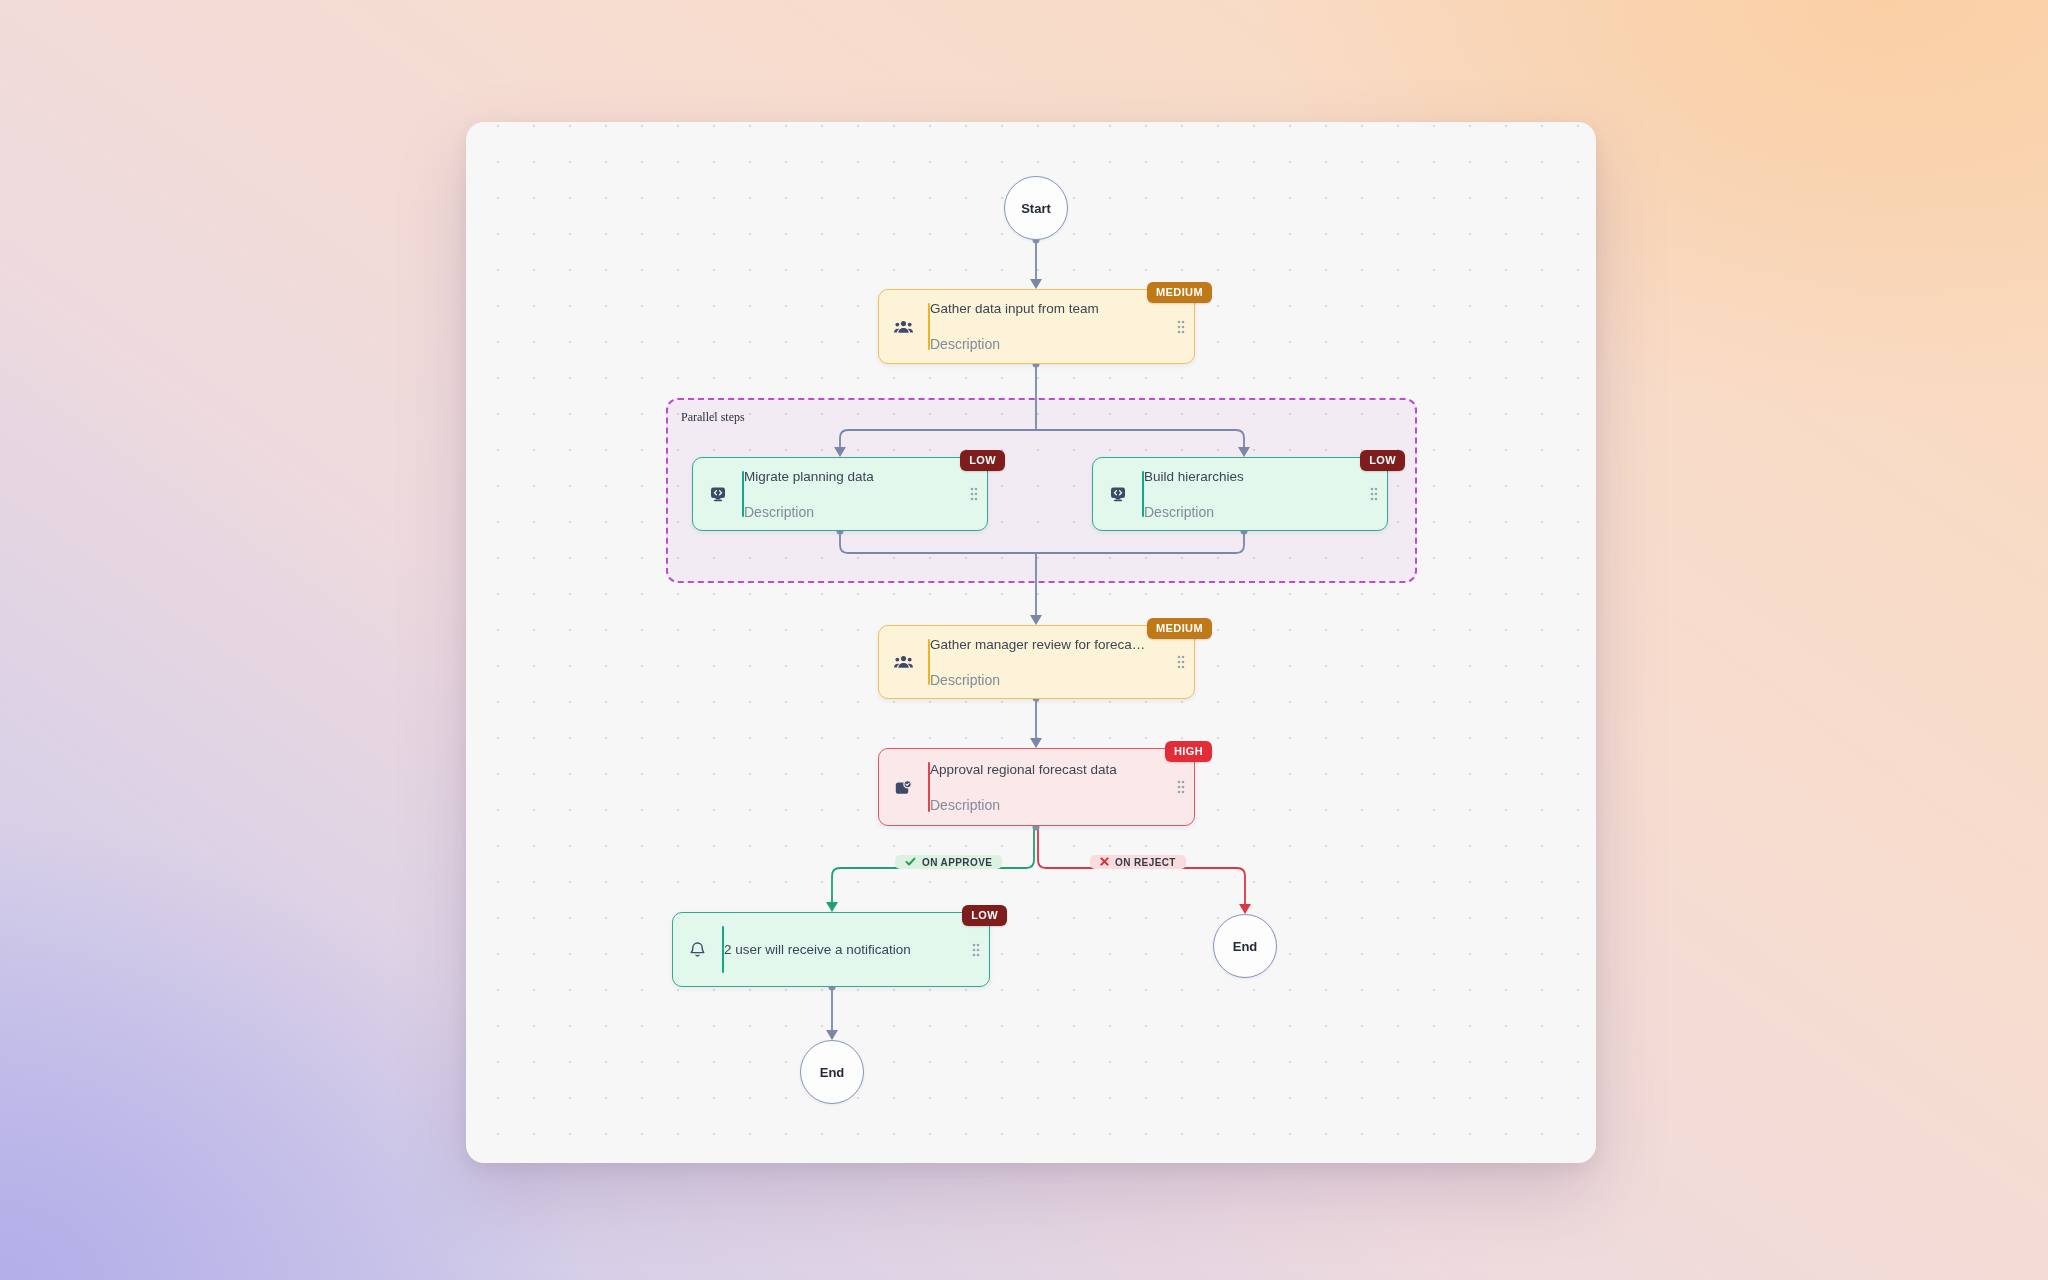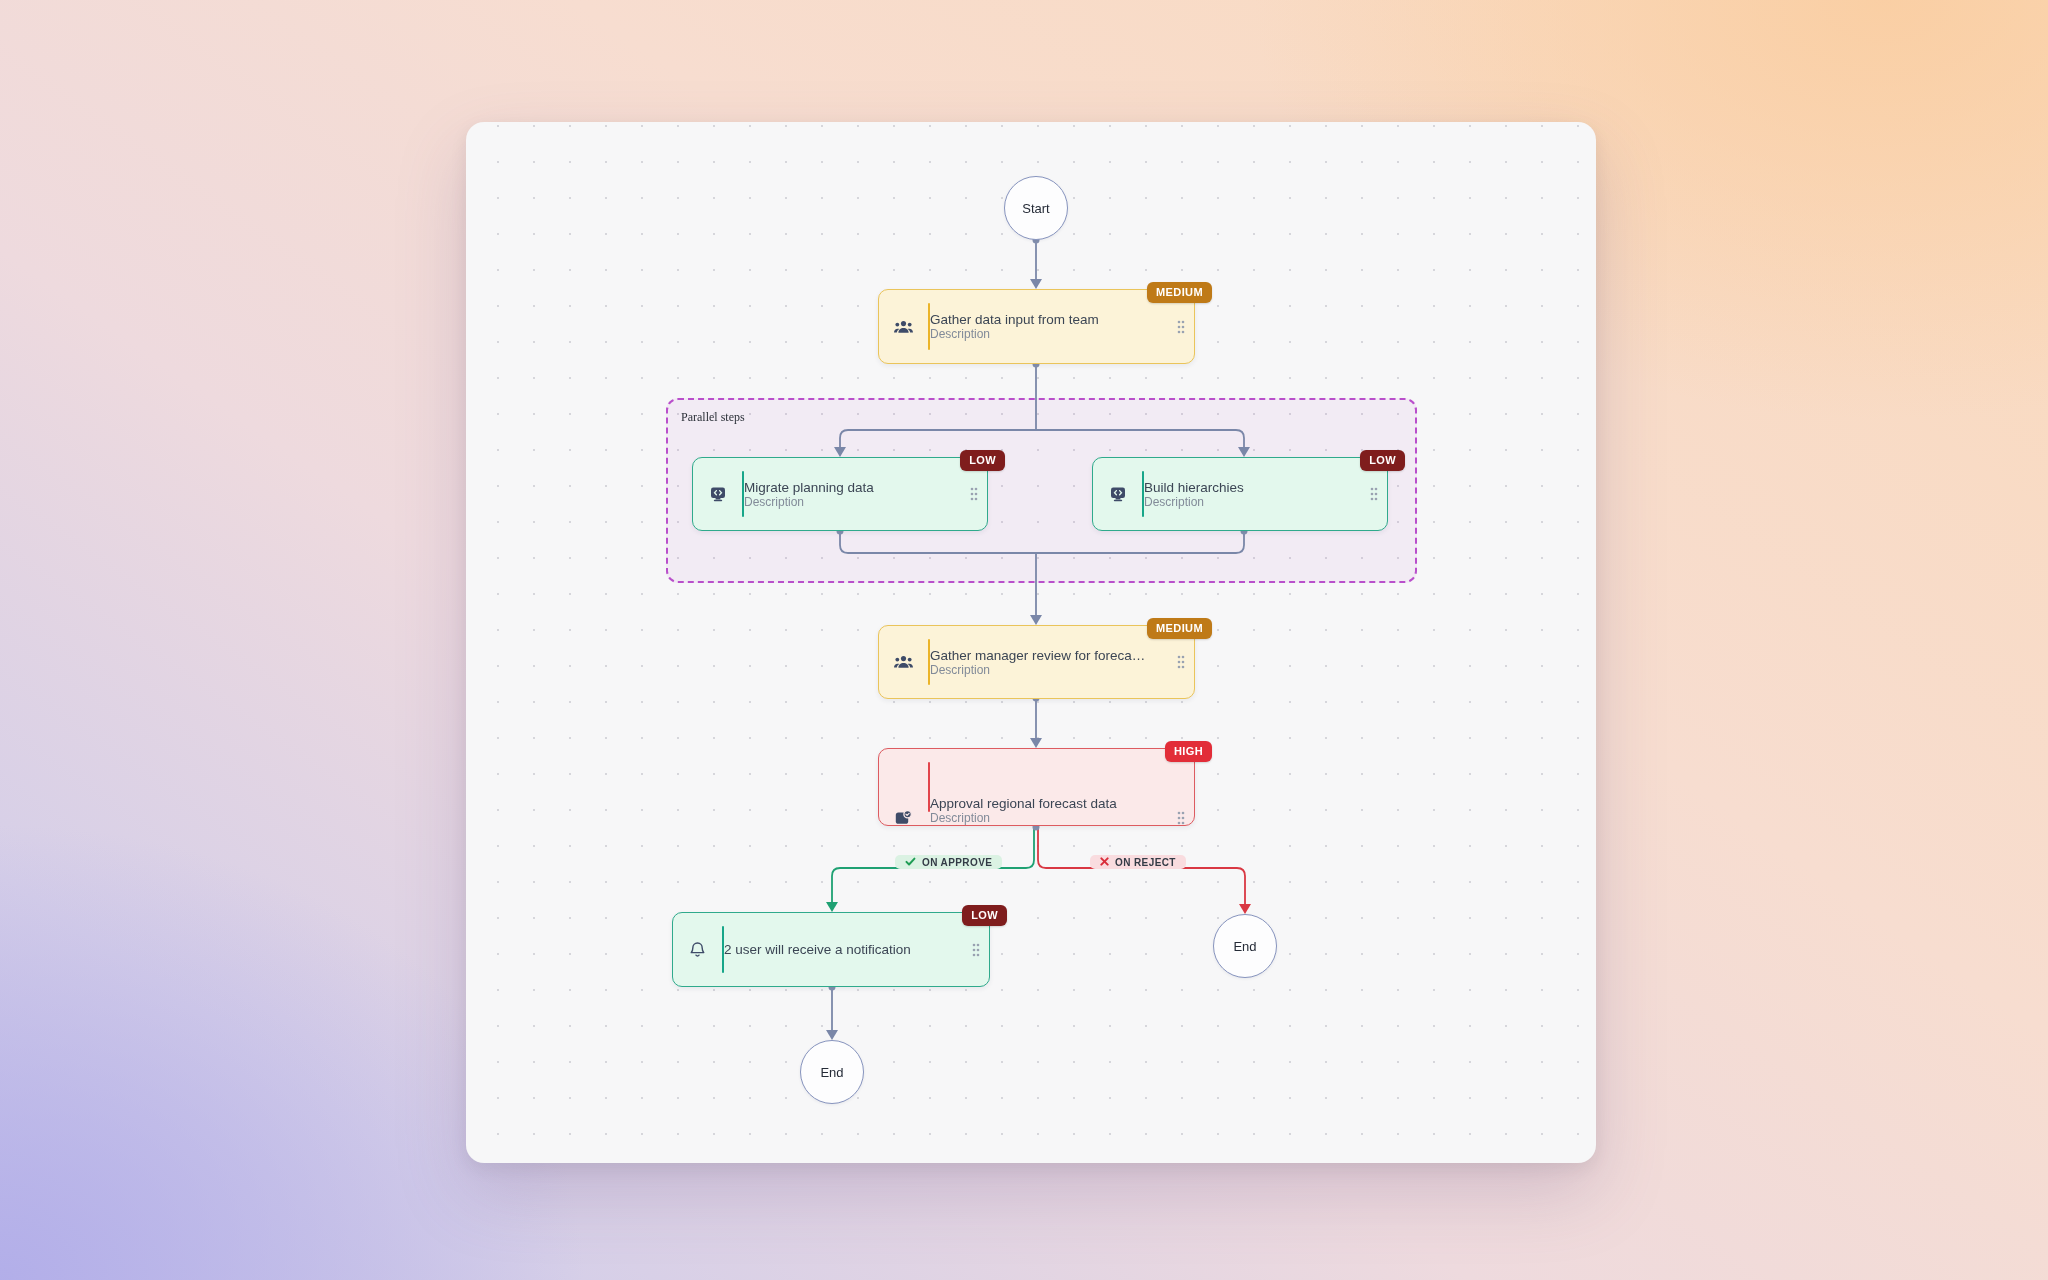--- a/index.html
+++ b/index.html
@@ -21,21 +21,21 @@
     background-size:36px 36px; background-position:14px 22px;
     border-radius:18px;
     box-shadow:0 30px 70px rgba(110,85,140,.22), 0 6px 18px rgba(0,0,0,.07);
   }
 
   
   .circle-node {
     position:absolute; width:64px; height:64px; border-radius:50%;
     background:#fdfdfe; border:1.5px solid #8794be;
     display:flex; align-items:center; justify-content:center;
-    font-size:13px; font-weight:400; color:#252b37;
+    font-size:13px; font-weight:700; color:#252b37;
     box-shadow:0 1px 3px rgba(40,50,90,.08);
   }
 
   
   .node {
     position:absolute; border-radius:10px; border:1.5px solid;
     display:flex; align-items:center;
     box-shadow:0 2px 5px rgba(30,40,70,.07);
   }
   .node.yellow { background:#fcf3d8; border-color:#eac45a; }
@@ -43,21 +43,21 @@
   .node.red    { background:#fbe9e9; border-color:#dd5b60; }
 
   .node .icon-cell { width:49px; display:flex; align-items:center; justify-content:center; flex:0 0 49px; }
   .node .divider { width:2px; border-radius:1px; align-self:stretch; margin:13px 0; flex:0 0 2px; }
   .node.yellow .divider { background:#ebb429; }
   .node.green  .divider { background:#17a689; }
   .node.red    .divider { background:#e2444b; }
 
   .node .texts { flex:1 1 auto; padding:0 8px 0 0; overflow:hidden; }
   .node .title { font-size:13.5px; font-weight:500; color:#3b4554; white-space:nowrap; overflow:hidden; }
-  .node .desc  { font-size:12px; color:#828b99; margin-top:0; }
+  .node .desc  { font-size:14px; color:#828b99; margin-top:20px; }
 
   .handle { flex:0 0 26px; display:flex; align-items:center; justify-content:center; cursor:grab; }
 
   .badge {
     position:absolute; top:-8px; right:-18px; height:21px; line-height:21px;
     padding:0 9px; border-radius:6px; font-size:11px; font-weight:800;
     letter-spacing:.4px; color:#ffffff; box-shadow:0 1px 2px rgba(0,0,0,.15);
   }
   .badge.low    { background:#7f1d1d; }
   .badge.medium { background:#bf7a17; }
@@ -244,21 +244,21 @@
             <circle cx="2" cy="2" r="1.3"></circle>
             <circle cx="6" cy="2" r="1.3"></circle>
             <circle cx="2" cy="7" r="1.3"></circle>
             <circle cx="6" cy="7" r="1.3"></circle>
             <circle cx="2" cy="12" r="1.3"></circle>
             <circle cx="6" cy="12" r="1.3"></circle>
           </svg>
       </span>
     </div>
 
-    <div class="node red" style="left:412px; top:626px; width:317px; height:78px;align-items:flex-end;">
+    <div class="node red" style="left:412px; top:626px; width:317px; height:78px;">
       <span class="badge high">HIGH</span>
       <span class="icon-cell">
         <svg width="17" height="15" viewBox="0 0 17 15">
           <rect x="0.8" y="2.4" width="12.4" height="11.4" rx="2.6" fill="#3e4b68"></rect>
           <circle cx="12.6" cy="4.2" r="3.7" fill="#3e4b68" stroke="#fbe9e9" stroke-width="1.3"></circle>
           <path d="M10.9 4.2l1.2 1.2 2-2.1" stroke="#fbe9e9" stroke-width="1.2" fill="none" stroke-linecap="round" stroke-linejoin="round"></path>
         </svg>
       </span>
       <span class="divider"></span>
       <div class="texts">

